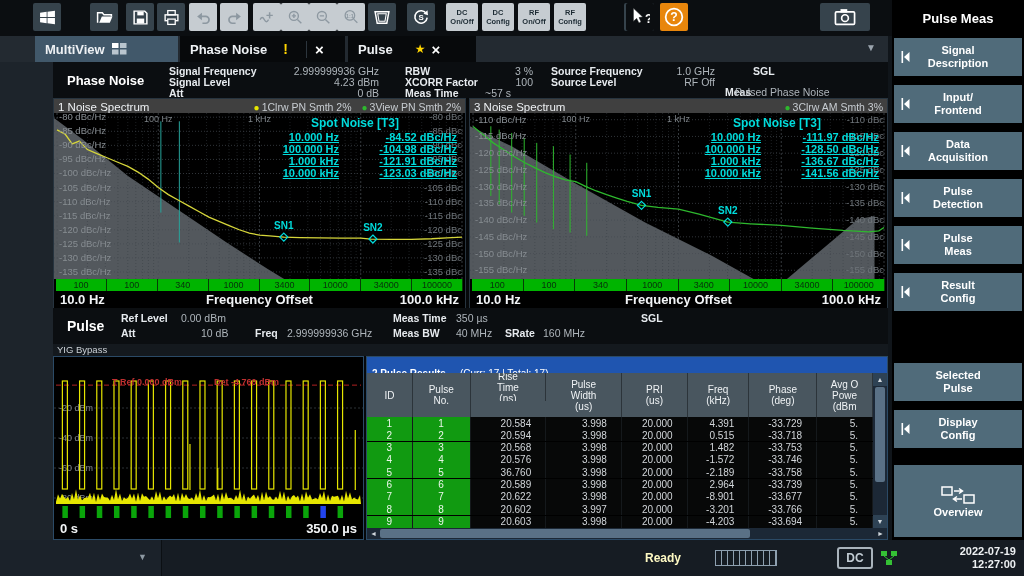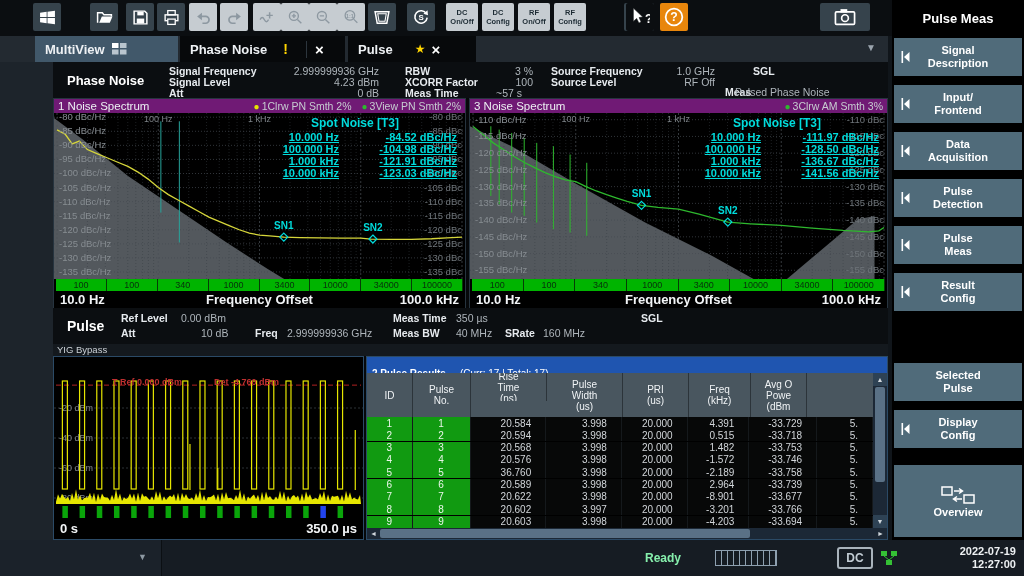--- a/index.html
+++ b/index.html
@@ -23,22 +23,22 @@
   .tabbar{left:0;top:36px;width:892px;height:26px;background:#232a31;}
   .tab{position:absolute;top:0;height:26px;display:flex;align-items:center;font-size:13px;font-weight:bold;color:#eef1f4;}
   .tabx{font-size:13px;font-weight:bold;color:#fff;padding:0 8px;}
   
   .chanhdr{background:#0b0e11;font-size:10.5px;}
   .chanhdr .lab{color:#e7ebef;font-weight:bold;position:absolute;}
   .chanhdr .val{color:#aeb5bb;position:absolute;}
   .chantitle{position:absolute;font-size:13px;font-weight:bold;color:#fff;}
   
   .win{position:absolute;background:#000;border:1px solid #27343f;}
-  .wtitle{position:absolute;left:0;top:0;right:0;height:14px;background:#701a75;color:#edf0f3;
-          font-size:11.5px;display:flex;align-items:center;padding:6px 4px;}
+  .wtitle{position:absolute;left:0;top:0;right:0;height:14px;background:#404040;color:#edf0f3;
+          font-size:11.5px;display:flex;align-items:flex-end;padding:0 4px;}
   .legend{margin-left:auto;display:flex;gap:10px;font-size:10.5px;color:#c7ccd1;font-weight:normal;}
   .legend .dot{font-size:10px;margin-right:2px;}
   .gbar{position:absolute;display:flex;background:#00b400;}
   .gseg{flex:1;border-right:1px solid #063c06;color:#07300c;font-size:9px;display:flex;
         align-items:center;justify-content:center;overflow:hidden;}
   .cfoot{position:absolute;background:#000;color:#f2f4f6;font-size:13px;font-weight:bold;}
   .spot{position:absolute;color:#00dcdc;font-size:11px;font-weight:bold;text-align:right;}
   .spot .t{font-size:12px;margin-bottom:1px;text-align:center;}
   .spot .r{display:flex;justify-content:flex-end;text-decoration:underline;}
   .spot .f{width:86px;}
@@ -214,21 +214,21 @@
         <span class="val" style="left: 226px; top: 3px; width: 100px; text-align: right; position: absolute;">2.999999936 GHz</span>
         <span class="lab" style="left: 116px; top: 14px; position: absolute;">Signal Level</span>
         <span class="val" style="left: 226px; top: 14px; width: 100px; text-align: right; position: absolute;">4.23 dBm</span>
         <span class="lab" style="left: 116px; top: 25px; position: absolute;">Att</span>
         <span class="val" style="left: 226px; top: 25px; width: 100px; text-align: right; position: absolute;">0 dB</span>
         <span class="lab" style="left: 352px; top: 3px; position: absolute;">RBW</span>
         <span class="val" style="left: 432px; top: 3px; width: 48px; text-align: right; position: absolute;">3 %</span>
         <span class="lab" style="left: 352px; top: 14px; position: absolute;">XCORR Factor</span>
         <span class="val" style="left: 432px; top: 14px; width: 48px; text-align: right; position: absolute;">100</span>
         <span class="lab" style="left: 352px; top: 25px; position: absolute;">Meas Time</span>
-        <span class="val" style="left: 432px; top: 25px; width: 48px; text-align: center; position: absolute;">~57 s</span>
+        <span class="val" style="left: 432px; top: 25px; width: 48px; text-align: left; position: absolute;">~57 s</span>
         <span class="lab" style="left: 498px; top: 3px; position: absolute;">Source Frequency</span>
         <span class="val" style="left: 600px; top: 3px; width: 62px; text-align: right; position: absolute;">1.0 GHz</span>
         <span class="lab" style="left: 498px; top: 14px; position: absolute;">Source Level</span>
         <span class="val" style="left: 600px; top: 14px; width: 62px; text-align: right; position: absolute;">RF Off</span>
       </div>
   </div>
 
   <div class="win" style="left:53px;top:98px;width:413px;height:210px" id="winN1">
     <div class="wtitle">
       <span>1 Noise Spectrum</span>
@@ -600,20 +600,24 @@
           <div>(us)</div>
         </div>
         <div class="thcell" style="width: 66px; height: 44px;">
           <div>PRI</div>
           <div>(us)</div>
         </div>
         <div class="thcell" style="width: 62px; height: 44px;">
           <div>Freq</div>
           <div>(kHz)</div>
         </div>
+        <div class="thcell" style="width: 68px; height: 44px;">
+          <div>Phase</div>
+          <div>(deg)</div>
+        </div>
         <div class="thcell" style="width: 56px; height: 44px;">
           <div>Avg O</div>
           <div>Powe</div>
           <div>(dBm</div>
         </div>
       </div>
     <div class="abs" id="rBody" style="left:0;top:60px;width:506px;height:111px">
         <div class="trow" style="left: 0px; top: 0px; width: 506px; height: 12px;">
           <div class="tcell grn" style="width: 46px; height: 12px;">1</div>
           <div class="tcell grn" style="width: 58px; height: 12px;">1</div>
@@ -790,21 +794,21 @@
           </svg>
           <div>Overview</div>
         </div>
       </div>
   </div>
 
   <div class="abs statusbar">
     <div class="abs" style="left:0;top:0;width:162px;height:36px;background:#1b222a;border-right:1px solid #0b0f13">
       <span class="abs" style="right:14px;top:12px;color:#8d99a2;font-size:9px">▼</span>
     </div>
-    <span class="abs" style="left:645px;top:11px;font-size:12px;font-weight:bold;color:#86efac">Ready</span>
+    <span class="abs" style="left:645px;top:11px;font-size:12px;font-weight:bold;color:#fef9c3">Ready</span>
     <div class="abs" style="left:715px;top:10px;height:16px;display:flex;border:1px solid #8ea0b0" id="progress">
         <div class="seg"></div>
         <div class="seg"></div>
         <div class="seg"></div>
         <div class="seg"></div>
         <div class="seg"></div>
         <div class="seg"></div>
         <div class="seg"></div>
         <div class="seg"></div>
         <div class="seg"></div>

